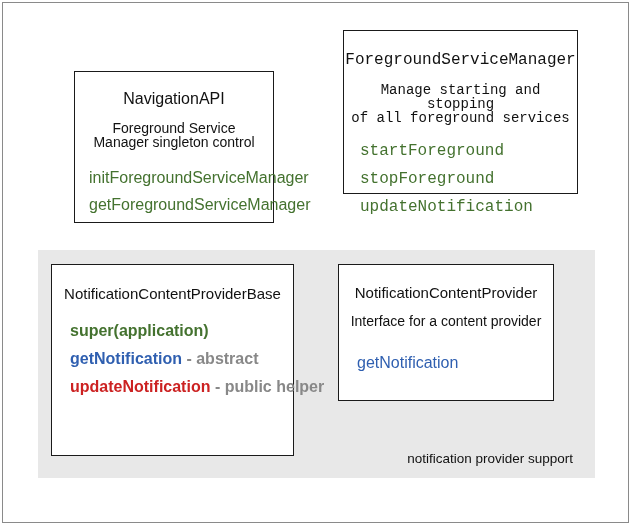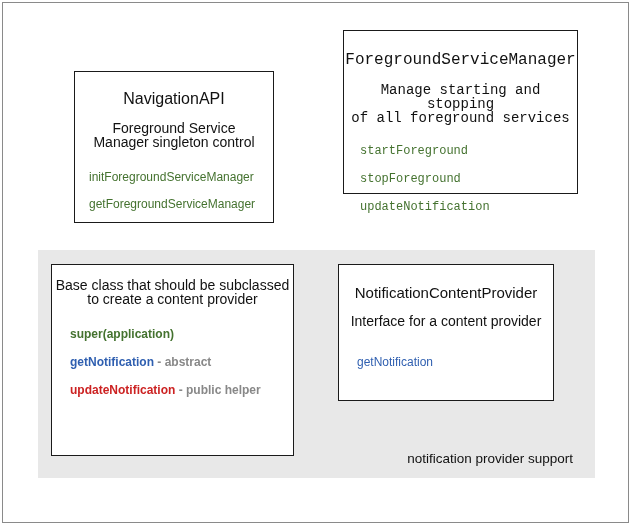--- a/index.html
+++ b/index.html
@@ -63,21 +63,21 @@
   .class-desc {
     text-align: center;
     color: #111111;
     font-size: 14px;
     line-height: 14px;
   }
   .members {
     margin-top: 0;
   }
   .member {
-    font-size: 12px;
+    font-size: 16px;
     line-height: 13px;
     white-space: nowrap;
   }
   .m-green { color: #44722f; }
   .m-blue  { color: #2f5fb0; }
   .m-red   { color: #cc2222; }
   .m-note  { color: #888888; }
 
   
   #box-navigation-api {
@@ -162,24 +162,21 @@
       <div class="member">
         <span class="m-green">stopForeground</span><span class="m-note"></span>
       </div>
       <div class="member">
         <span class="m-green">updateNotification</span><span class="m-note"></span>
       </div>
     </div>
   </div>
 
   <div class="class-box" id="box-notification-content-provider-base">
-    <div class="class-desc">
-      <div>Base class that should be subclassed</div>
-      <div>to create a content provider</div>
-    </div>
+    <div class="class-title">NotificationContentProviderBase</div>
     <div class="members">
       <div class="member">
         <span class="m-green">super(application)</span><span class="m-note"></span>
       </div>
       <div class="member">
         <span class="m-blue">getNotification</span><span class="m-note"> - abstract</span>
       </div>
       <div class="member">
         <span class="m-red">updateNotification</span><span class="m-note"> - public helper</span>
       </div>

